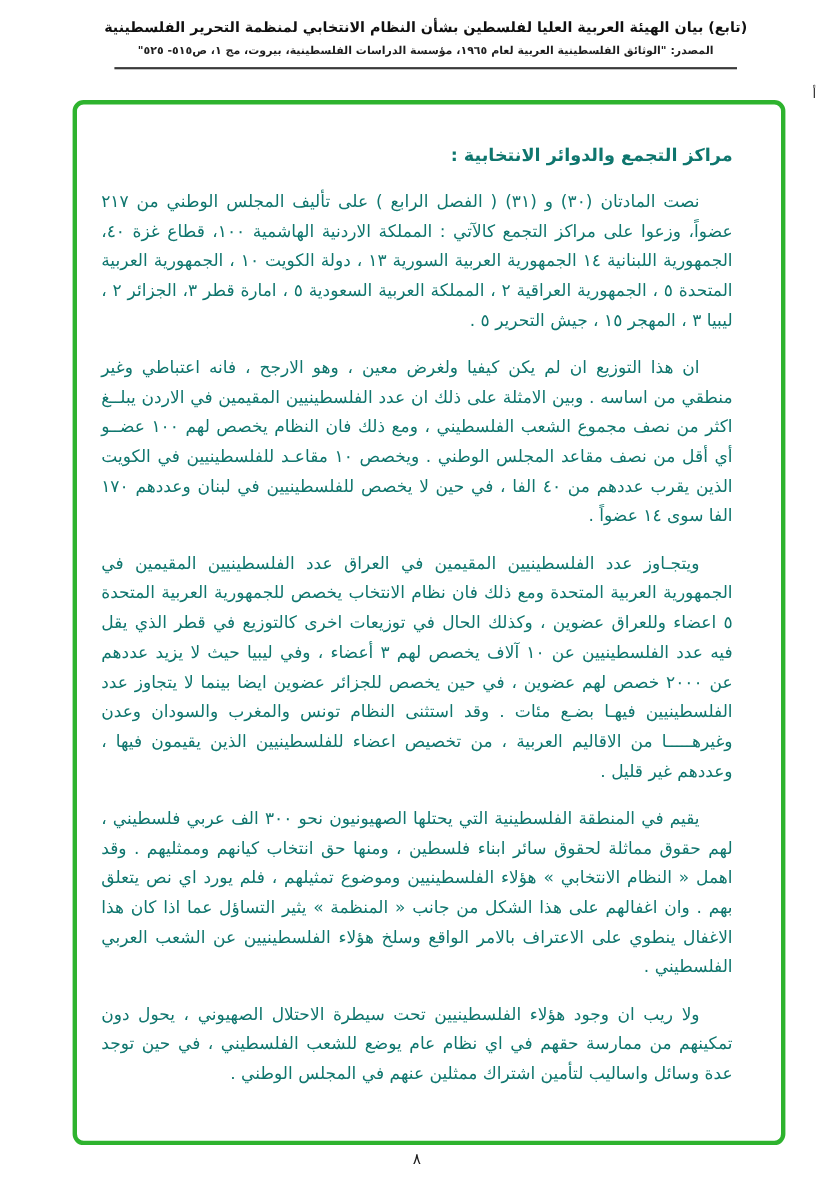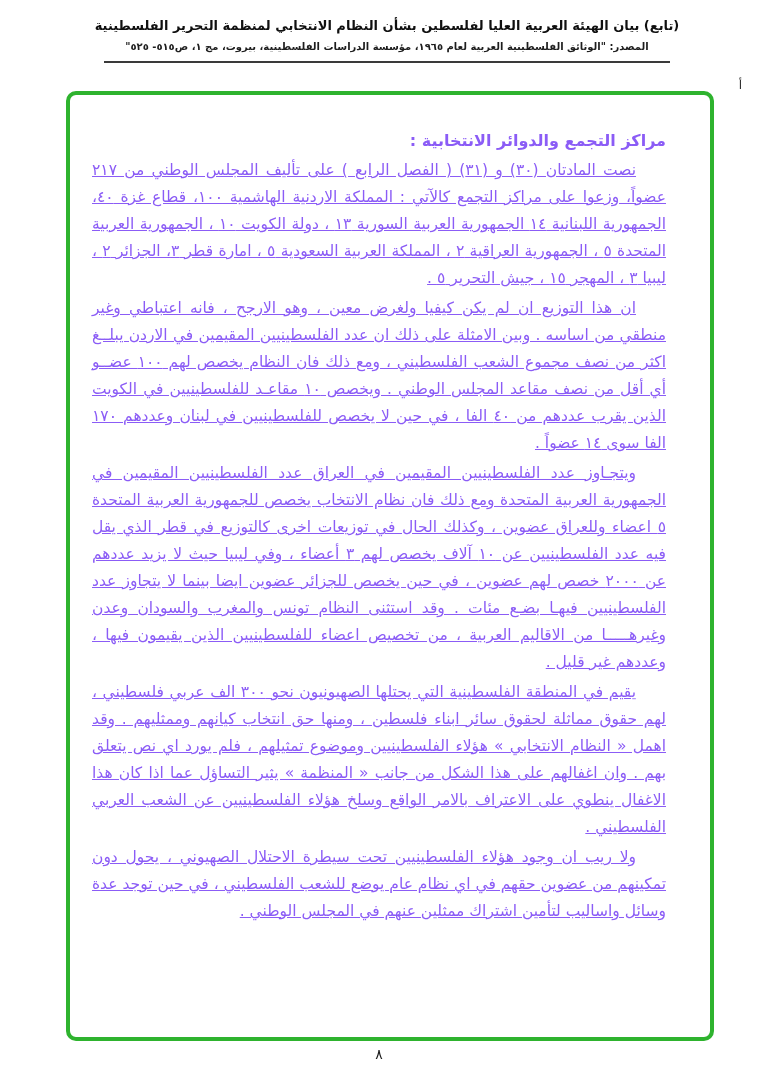--- a/index.html
+++ b/index.html
@@ -65,32 +65,31 @@
     border-radius: 10px;
     background: #ffffff;
   }
 
   .content {
     direction: rtl;
     text-align: justify;
     padding: 32px 44px 0 22px;
     font-size: 15.5px;
     line-height: 27px;
-    color: #8b5cf6;
+    color: #0f766e;
   }
   .content h2 {
     font-size: 16px;
     font-weight: bold;
     margin: 0 0 2px 0;
     text-align: right;
   }
   .content p {
-    margin: 3px 0 2px 0;
+    margin: 16px 0 2px 0;
     text-indent: 30px;
-    text-decoration: underline;
   }
 
   
   .page-number {
     position: absolute;
     bottom: 16px;
     left: 0;
     right: 0;
     text-align: center;
     font-size: 14px;
@@ -117,20 +116,20 @@
 
       <p>نصت المادتان (٣٠) و (٣١) ( الفصل الرابع ) على تأليف المجلس الوطني من ٢١٧ عضواً، وزعوا على مراكز التجمع كالآتي : المملكة الاردنية الهاشمية ١٠٠، قطاع غزة ٤٠، الجمهورية اللبنانية ١٤ الجمهورية العربية السورية ١٣ ، دولة الكويت ١٠ ، الجمهورية العربية المتحدة ٥ ، الجمهورية العراقية ٢ ، المملكة العربية السعودية ٥ ، امارة قطر ٣، الجزائر ٢ ، ليبيا ٣ ، المهجر ١٥ ، جيش التحرير ٥ .</p>
 
       <p>ان هذا التوزيع ان لم يكن كيفيا ولغرض معين ، وهو الارجح ، فانه اعتباطي وغير منطقي من اساسه .  وبين الامثلة على ذلك ان عدد الفلسطينيين المقيمين في الاردن  يبلــغ اكثر من نصف مجموع الشعب الفلسطيني ، ومع ذلك فان النظام يخصص لهم ١٠٠ عضــو أي أقل من نصف مقاعد المجلس الوطني .  ويخصص ١٠ مقاعـد للفلسطينيين في الكويت الذين يقرب عددهم من ٤٠ الفا ، في حين لا يخصص للفلسطينيين في لبنان وعددهم ١٧٠ الفا سوى ١٤ عضواً .</p>
 
       <p>ويتجـاوز عدد الفلسطينيين المقيمين في العراق عدد الفلسطينيين المقيمين في الجمهورية العربية المتحدة ومع ذلك فان نظام الانتخاب يخصص للجمهورية العربية المتحدة ٥ اعضاء وللعراق عضوين ، وكذلك الحال في توزيعات اخرى كالتوزيع في قطر الذي يقل فيه عدد الفلسطينيين عن ١٠ آلاف يخصص لهم ٣ أعضاء ، وفي ليبيا حيث لا يزيد عددهم عن ٢٠٠٠ خصص لهم عضوين ، في حين يخصص للجزائر عضوين ايضا  بينما لا يتجاوز عدد الفلسطينيين فيهـا بضـع مئات .  وقد استثنى النظام تونس والمغرب والسودان وعدن وغيرهـــــا من الاقاليم العربية ، من تخصيص اعضاء للفلسطينيين الذين يقيمون فيها ،  وعددهم غير قليل .</p>
 
 
       <p>يقيم في المنطقة الفلسطينية التي يحتلها الصهيونيون نحو ٣٠٠ الف عربي فلسطيني ، لهم حقوق مماثلة لحقوق سائر ابناء فلسطين ، ومنها حق انتخاب كيانهم وممثليهم .  وقد اهمل « النظام الانتخابي »  هؤلاء الفلسطينيين وموضوع تمثيلهم ، فلم يورد اي نص يتعلق بهم .  وان اغفالهم على هذا الشكل من جانب « المنظمة »  يثير التساؤل عما اذا كان هذا الاغفال ينطوي على الاعتراف بالامر الواقع وسلخ هؤلاء الفلسطينيين عن الشعب العربي الفلسطيني .</p>
 
-      <p>ولا ريب ان وجود هؤلاء الفلسطينيين تحت سيطرة الاحتلال الصهيوني ، يحول دون تمكينهم من عضوين حقهم في اي نظام عام يوضع للشعب الفلسطيني ،  في حين توجد عدة وسائل واساليب لتأمين اشتراك ممثلين عنهم في المجلس الوطني .</p>
+      <p>ولا ريب ان وجود هؤلاء الفلسطينيين تحت سيطرة الاحتلال الصهيوني ، يحول دون تمكينهم من ممارسة حقهم في اي نظام عام يوضع للشعب الفلسطيني ،  في حين توجد عدة وسائل واساليب لتأمين اشتراك ممثلين عنهم في المجلس الوطني .</p>
 
     </div>
   </div>
 
   <div class="page-number">٨</div>
 
 </div>
 
 </body></html>

